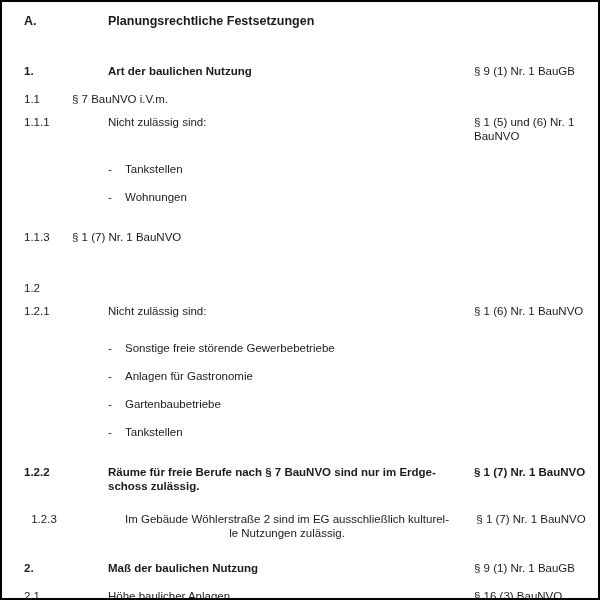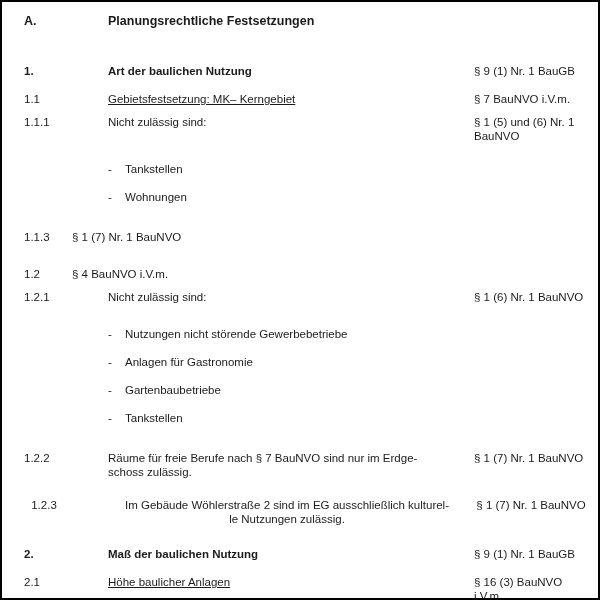--- a/index.html
+++ b/index.html
@@ -45,23 +45,23 @@
     font-weight: bold;
   }
   .bullet-line {
     display: flex;
   }
   .bullet-dash {
     flex: 0 0 17px;
   }
   
   .mb36 { margin-bottom: 36px; }
-  .mb23 { margin-bottom: 23px; }
+  .mb23 { margin-bottom: 37px; }
   .mb21 { margin-bottom: 21px; text-align: center; }
-  .mb19 { margin-bottom: 19px; }
+  .mb19 { margin-bottom: 19px; font-weight: bold; }
   .mb14 { margin-bottom: 14px; }
   .mb12 { margin-bottom: 12px; }
   .mb11 { margin-bottom: 11px; }
   .mb9  { margin-bottom: 9px; }
   .mb5  { margin-bottom: 5px; }
 </style>
 </head>
 <body>
 
 <div class="page">
@@ -72,21 +72,20 @@
   </div>
 
   <div class="row mb14">
     <div class="col-num bold">1.</div>
     <div class="col-main bold">Art der baulichen Nutzung</div>
     <div class="col-ref">§ 9 (1) Nr. 1 BauGB</div>
   </div>
 
   <div class="row mb9">
     <div class="col-num">1.1</div>
-    <div class="col-main"><span class="underline">Gebietsfestsetzung: MK– Kerngebiet</span></div>
     <div class="col-ref">§ 7 BauNVO i.V.m.</div>
   </div>
 
   <div class="row mb5">
     <div class="col-num">1.1.1</div>
     <div class="col-main">Nicht zulässig sind:</div>
     <div class="col-ref">§ 1 (5) und (6) Nr. 1 BauNVO</div>
   </div>
 
   <div class="row mb12">
@@ -103,35 +102,34 @@
     </div>
   </div>
 
   <div class="row mb23">
     <div class="col-num">1.1.3</div>
     <div class="col-ref">§ 1 (7) Nr. 1 BauNVO</div>
   </div>
 
   <div class="row mb9">
     <div class="col-num">1.2</div>
-    <div class="col-ref">§ 4 BauNVO i.V.m.</div>
   </div>
 
   <div class="row mb9">
     <div class="col-num">1.2.1</div>
     <div class="col-main">Nicht zulässig sind:</div>
     <div class="col-ref">§ 1 (6) Nr. 1 BauNVO</div>
   </div>
 
   <div class="row mb12">
     <div class="col-num"></div>
     <div class="col-main">
       <div class="bullet-line">
         <span class="bullet-dash">-</span>
-        <span>Nutzungen nicht störende Gewerbebetriebe</span>
+        <span>Sonstige freie störende Gewerbebetriebe</span>
       </div>
       <div class="bullet-line">
         <span class="bullet-dash">-</span>
         <span>Anlagen für Gastronomie</span>
       </div>
       <div class="bullet-line">
         <span class="bullet-dash">-</span>
         <span>Gartenbaubetriebe</span>
       </div>
       <div class="bullet-line">

